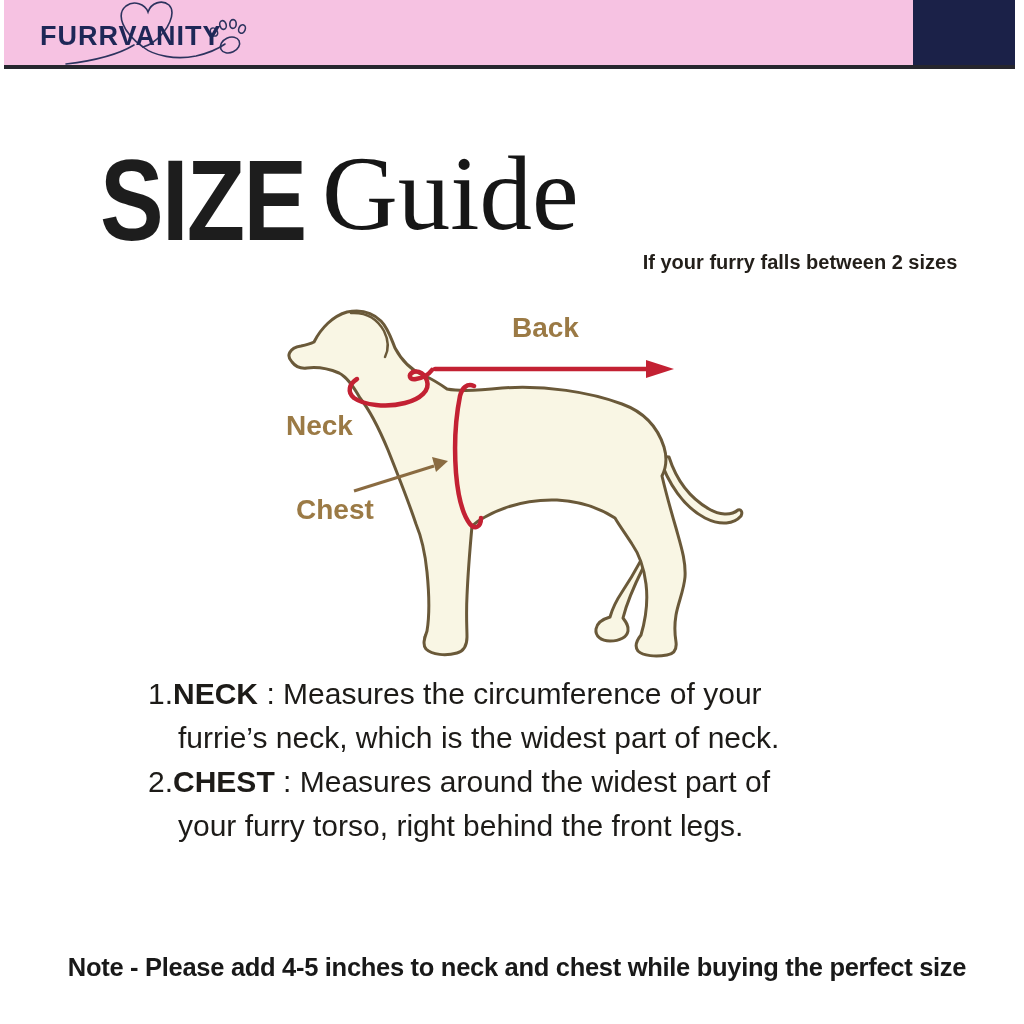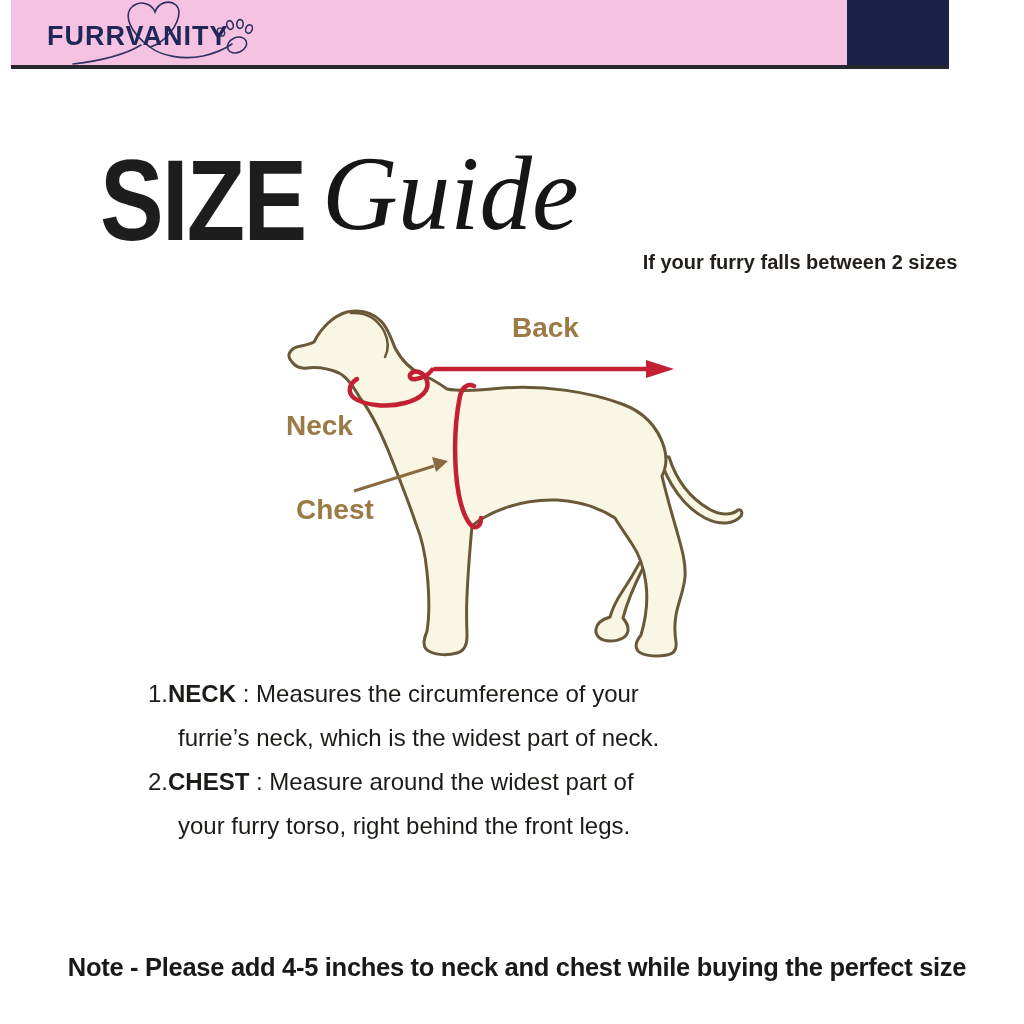--- a/index.html
+++ b/index.html
@@ -1,37 +1,37 @@
 <!DOCTYPE html>
 <html><head>
 <meta charset="utf-8">
 <style>
   * { margin:0; padding:0; box-sizing:border-box; }
   html,body { width:1024px; height:1024px; background:#ffffff; font-family:"Liberation Sans", sans-serif; }
   .page { position:relative; width:1024px; height:1024px; background:#ffffff; overflow:hidden; }
 
   
-  .header { position:absolute; left:11px; top:0; width:938px; height:69px; background:#f6c2e2; border-bottom:4px solid #26262e; }
+  .header { position:absolute; left:4px; top:0; width:1011px; height:69px; background:#f6c2e2; border-bottom:4px solid #26262e; }
   .header .navy-block { position:absolute; right:0; top:0; width:102px; height:65px; background:#1b2148; }
   .logo-svg { position:absolute; left:0; top:0; }
 
   
   .title-size { position:absolute; left:100px; top:143px; font-size:115px; line-height:1; font-weight:bold; color:#1d1d1d; transform:scaleX(0.83); transform-origin:0 0; letter-spacing:-2px; white-space:nowrap; }
-  .title-guide { position:absolute; left:322px; top:136px; font-family:"Liberation Serif", serif; font-style:italic; font-size:105px; line-height:1.1; color:#161616; white-space:nowrap; }
+  .title-guide { position:absolute; left:322px; top:136px; font-family:"Liberation Serif", serif; font-size:105px; line-height:1.1; color:#161616; white-space:nowrap; }
 
   
   .callout { position:absolute; left:560px; top:247px; width:480px; text-align:center; color:#231f1a; font-weight:bold; font-size:20px; line-height:31px; }
   .callout div { white-space:nowrap; }
 
   
   .diagram { position:absolute; left:270px; top:300px; width:500px; height:380px; }
   .diagram text { font-family:"Liberation Sans", sans-serif; font-weight:bold; font-size:28px; fill:#9b7a45; }
 
   
-  .list { position:absolute; left:148px; top:672px; width:810px; color:#1d1b18; font-size:24px; line-height:44px; }
+  .list { position:absolute; left:148px; top:672px; width:810px; color:#1d1b18; font-size:30px; line-height:44px; }
   .list-item { padding-left:30px; text-indent:-30px; }
   .list-item .term { font-weight:bold; }
   .list-item .desc { white-space:pre-line; }
 
   
   .note { position:absolute; left:0; top:953px; width:1024px; text-align:center; font-weight:bold; font-size:25.5px; color:#191919; letter-spacing:-0.3px;padding-left:10px; }
 </style>
 </head>
 <body>
 
@@ -89,19 +89,19 @@
     <polygon fill="#8a6b41" points="178,161 162,157 166,172"></polygon>
 
     <text x="242" y="37">Back</text>
     <text x="16" y="135">Neck</text>
     <text x="26" y="219">Chest</text>
   </svg>
 
   <div class="list">
     <div class="list-item"><span class="num">1.</span><span class="term">NECK</span><span class="desc"> : Measures the circumference of your
 furrie’s neck, which is the widest part of neck.</span></div>
-    <div class="list-item"><span class="num">2.</span><span class="term">CHEST</span><span class="desc"> : Measure around the widest part of
+    <div class="list-item"><span class="num">2.</span><span class="term">CHEST</span><span class="desc"> : Measures around the widest part of
 your furry torso, right behind the front legs.</span></div>
   </div>
 
   <div class="note">Note - Please add 4-5 inches to neck and chest while buying the perfect size</div>
 
 </div>
 
 </body></html>

